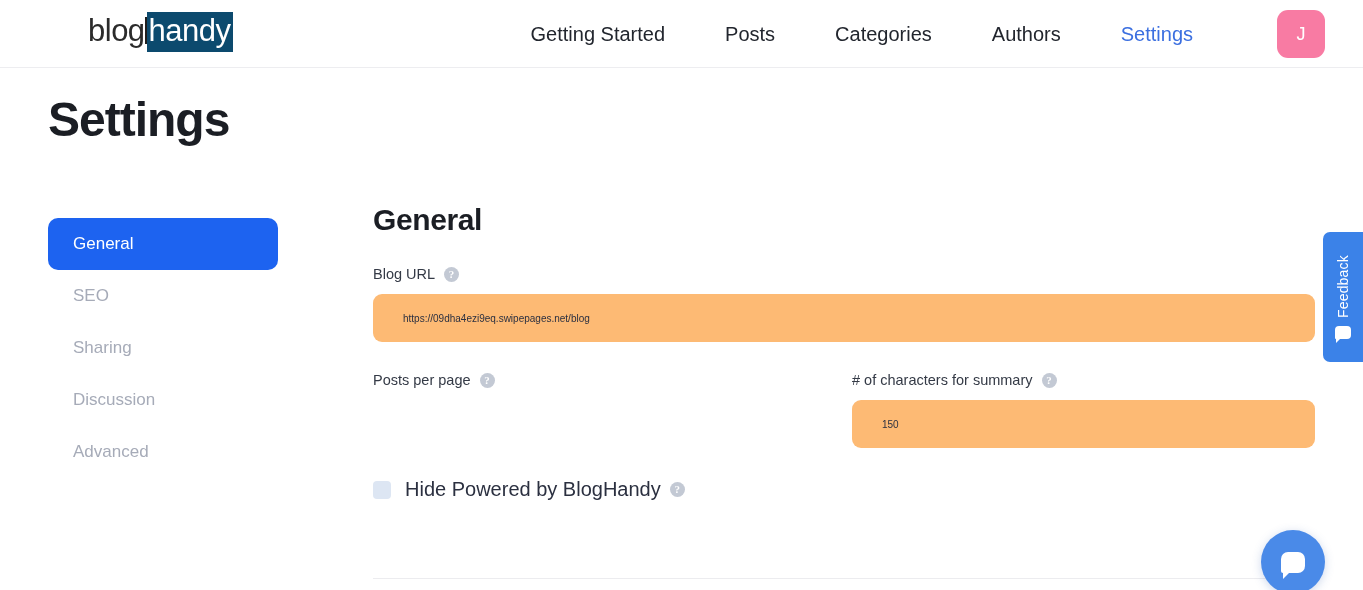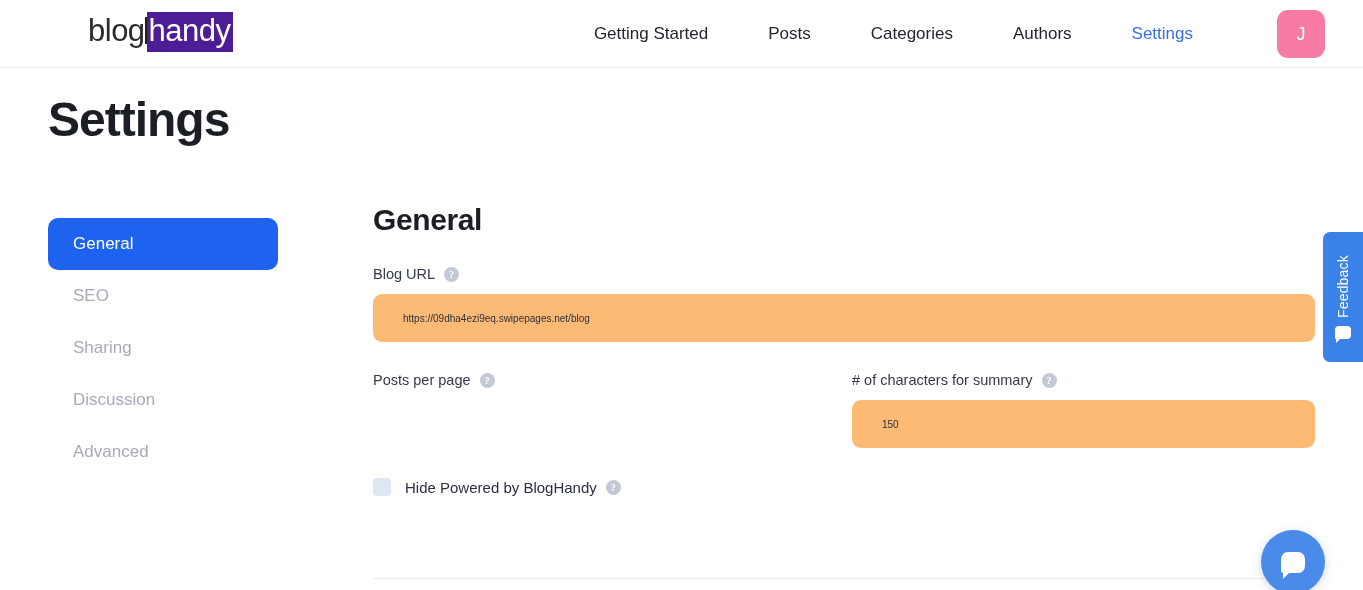--- a/index.html
+++ b/index.html
@@ -54,36 +54,36 @@
   .logo-caret {
     display: inline-block;
     width: 2px;
     height: 27px;
     background: #1f1f1f;
     position: relative;
     top: 3px;
   }
   .logo-handy {
     color: #ffffff;
-    background: #4c1d95;
+    background: #0c4a6e;
     font-weight: 400;
     padding: 1px 2px 3px 2px;
   }
 
   .nav {
     position: absolute;
     right: 140px;
     top: 0;
     height: 68px;
     display: flex;
     align-items: center;
     gap: 0px;
   }
   .nav-item {
-    font-size: 17px;
+    font-size: 20px;
     color: #22262e;
     padding: 0 30px;
     text-decoration: none;
     white-space: nowrap;
     cursor: pointer;
   }
   .nav-item.active { color: #3b6fe0; }
 
   .avatar {
     position: absolute;
@@ -203,21 +203,21 @@
   }
   .checkbox {
     width: 18px;
     height: 18px;
     border-radius: 4px;
     background: #dde6f3;
     cursor: pointer;
     flex: none;
   }
   .checkbox-label {
-    font-size: 15px;
+    font-size: 20px;
     color: #2b3040;
     margin-left: 14px;
   }
 
   .divider {
     position: absolute;
     left: 373px;
     top: 578px;
     width: 942px;
     height: 1px;

